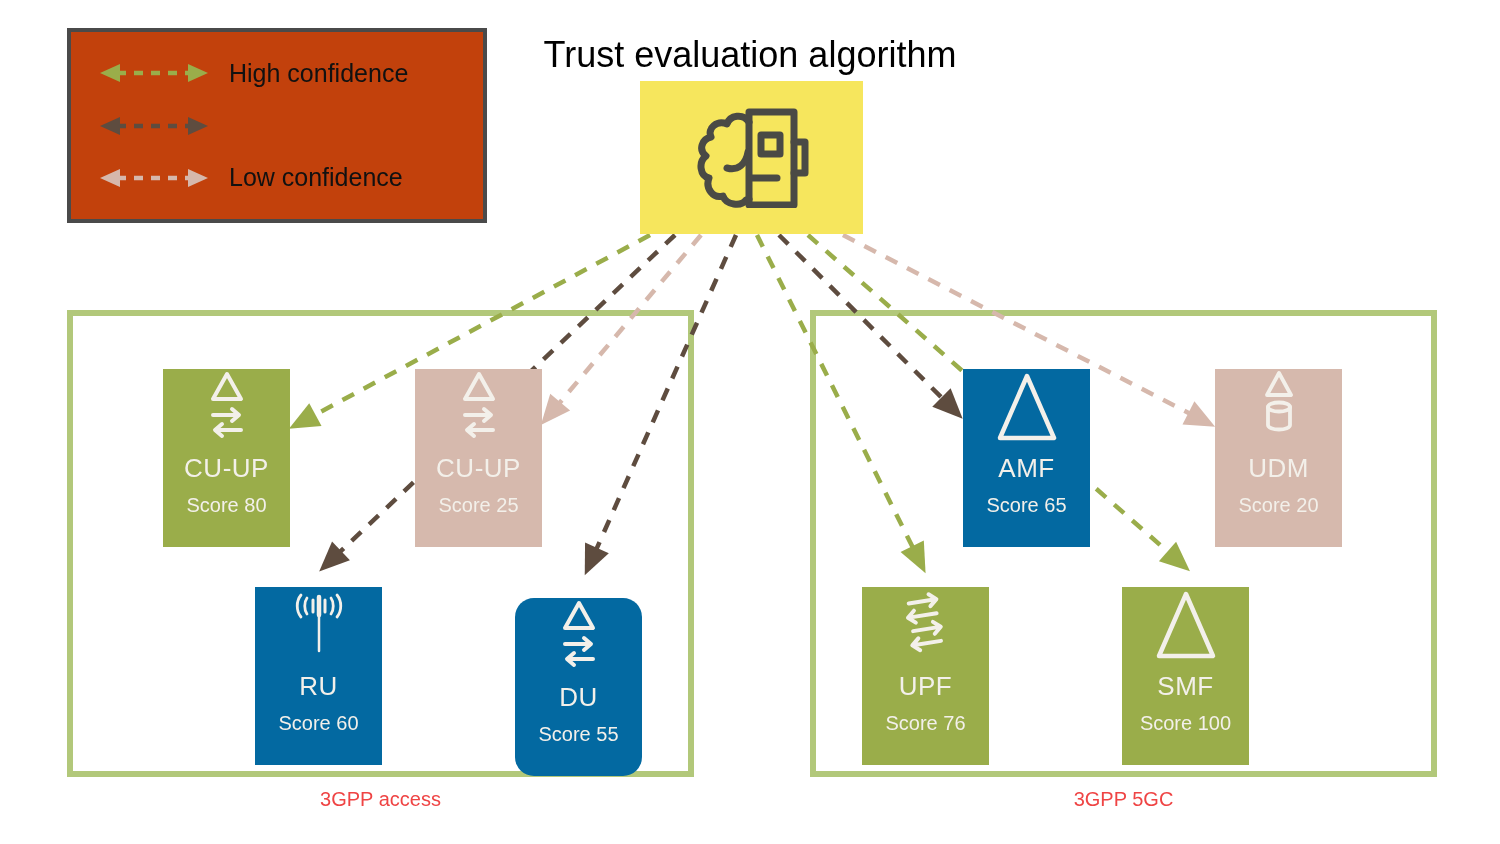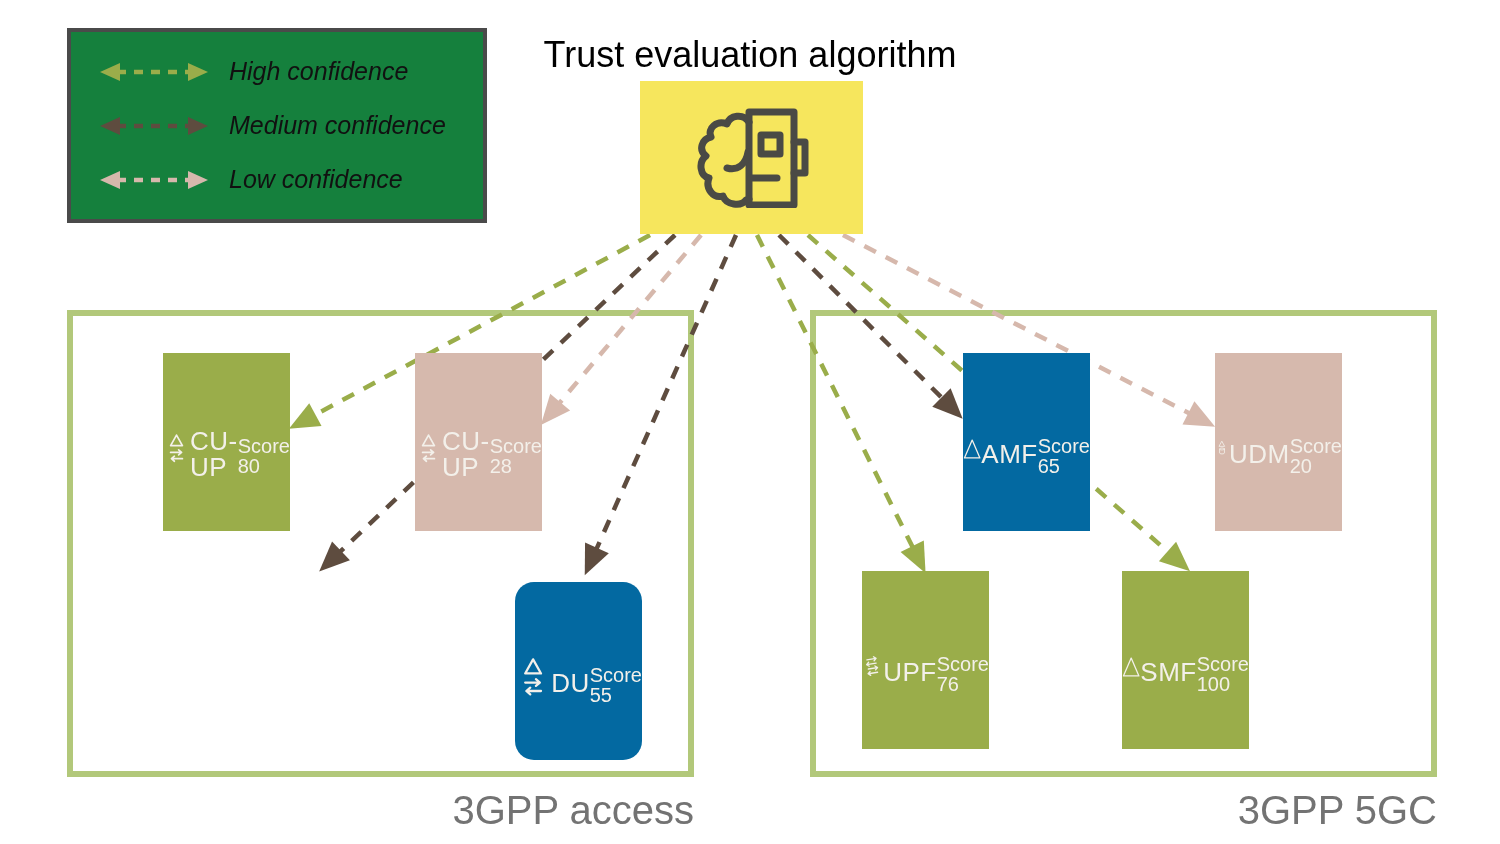--- a/index.html
+++ b/index.html
@@ -3,24 +3,23 @@
 <meta charset="utf-8">
 <style>
   html,body{margin:0;padding:0;background:#fff;}
   #canvas{
     position:relative;width:1500px;height:844px;background:#ffffff;overflow:hidden;
     font-family:"Liberation Sans",sans-serif;color:#1a1a1a;
   }
   
   .legend{
     position:absolute;left:67px;top:28px;width:420px;height:195px;
-    border:4px solid #4a4a4a;box-sizing:border-box;background:#15803d;
+    border:4px solid #4a4a4a;box-sizing:border-box;background:#c2410c;
     display:flex;flex-direction:column;justify-content:space-evenly;
     padding-left:28px;
-    font-style:italic;
   }
   .legend-row{display:flex;align-items:center;}
   .legend-row svg{flex:0 0 auto;}
   .legend-label{margin-left:20px;font-size:25px;color:#111;}
   .lg-high{color:#9aad4a;}
   .lg-medium{color:#5e4c3f;}
   .lg-low{color:#d6b8ac;}
   
   .diagram-title{
     position:absolute;left:450px;top:34px;width:600px;text-align:center;
@@ -31,31 +30,31 @@
     background:#f6e65d;display:flex;align-items:center;justify-content:center;
     z-index:4;
   }
   
   .group{
     position:absolute;border:6px solid #b2c87a;box-sizing:border-box;z-index:1;background:transparent;
   }
   .group-access{left:67px;top:310px;width:627px;height:467px;}
   .group-core{left:810px;top:310px;width:627px;height:467px;}
   .group-label{
-    position:absolute;top:788px;font-size:40px;color:#737373;text-align:right;width:627px;
+    position:absolute;top:788px;font-size:20px;color:#ef4444;text-align:center;width:627px;
   }
   .group-label-access{left:67px;}
   .group-label-core{left:810px;}
   
   #lines{position:absolute;left:0;top:0;z-index:2;}
   
   .comp{
     position:absolute;width:127px;height:178px;z-index:3;
-    display:flex;flex-direction:row;align-items:center;
-    padding-top:14px;box-sizing:border-box;color:#f3f0ea;
+    display:flex;flex-direction:column;align-items:center;
+    padding-top:0;box-sizing:border-box;color:#f3f0ea;margin-top:16px;
   }
   .v-high{background:#9aad4a;}
   .v-medium{background:#0369a1;}
   .v-low{background:#d6b9ad;}
   .comp-name{font-size:26px;letter-spacing:.5px;margin-top:10px;line-height:26px;}
   .comp-score{font-size:20px;margin-top:14px;line-height:20px;}
   .comp svg{display:block;}
   .c-cuup80{left:163px;top:353px;}
   .c-cuup25{left:415px;top:353px;}
   .c-ru{left:255px;top:571px;}
@@ -79,21 +78,20 @@
         <polygon points="109,11 89,2 89,20" fill="currentColor"></polygon>
       </svg>
       <span class="legend-label">High confidence</span>
     </div>
     <div class="legend-row">
       <svg class="lg-medium" width="110" height="22" viewBox="0 0 110 22">
         <line x1="18" y1="11" x2="92" y2="11" stroke="currentColor" stroke-width="4.5" stroke-dasharray="9 8"></line>
         <polygon points="1,11 21,2 21,20" fill="currentColor"></polygon>
         <polygon points="109,11 89,2 89,20" fill="currentColor"></polygon>
       </svg>
-      <span class="legend-label">Medium confidence</span>
     </div>
     <div class="legend-row">
       <svg class="lg-low" width="110" height="22" viewBox="0 0 110 22">
         <line x1="18" y1="11" x2="92" y2="11" stroke="currentColor" stroke-width="4.5" stroke-dasharray="9 8"></line>
         <polygon points="1,11 21,2 21,20" fill="currentColor"></polygon>
         <polygon points="109,11 89,2 89,20" fill="currentColor"></polygon>
       </svg>
       <span class="legend-label">Low confidence</span>
     </div>
   </div>
@@ -144,23 +142,36 @@
     <div class="comp-score">Score 80</div>
   </div>
 
   <div class="comp v-low c-cuup25">
     <svg class="icon-stroke" width="64" height="76" viewBox="0 0 64 76" stroke-width="4">
       <path d="M32 5 L46 30 H18 Z"></path>
       <path d="M18 46 H43 M37 40 L44 46 L37 52"></path>
       <path d="M46 61 H21 M27 55 L20 61 L27 67"></path>
     </svg>
     <div class="comp-name">CU-UP</div>
-    <div class="comp-score">Score 28</div>
-  </div>
-
+    <div class="comp-score">Score 25</div>
+  </div>
+
+  <div class="comp v-medium c-ru">
+    <svg class="icon-stroke" width="64" height="76" viewBox="0 0 64 76">
+      <path d="M32 10 V28" stroke-width="4.5"></path>
+      <path d="M26 13 V25 M38 13 V25" stroke-width="3"></path>
+      <path d="M20 11 C17 15,17 23,20 27" stroke-width="2.8"></path>
+      <path d="M44 11 C47 15,47 23,44 27" stroke-width="2.8"></path>
+      <path d="M14 8 C9 14,9 24,14 30" stroke-width="2.8"></path>
+      <path d="M50 8 C55 14,55 24,50 30" stroke-width="2.8"></path>
+      <path d="M32 28 V64" stroke-width="2.5"></path>
+    </svg>
+    <div class="comp-name">RU</div>
+    <div class="comp-score">Score 60</div>
+  </div>
 
   <div class="comp v-medium c-du">
     <svg class="icon-stroke" width="64" height="76" viewBox="0 0 64 76" stroke-width="4">
       <path d="M32 5 L46 30 H18 Z"></path>
       <path d="M18 46 H43 M37 40 L44 46 L37 52"></path>
       <path d="M46 61 H21 M27 55 L20 61 L27 67"></path>
     </svg>
     <div class="comp-name">DU</div>
     <div class="comp-score">Score 55</div>
   </div>

